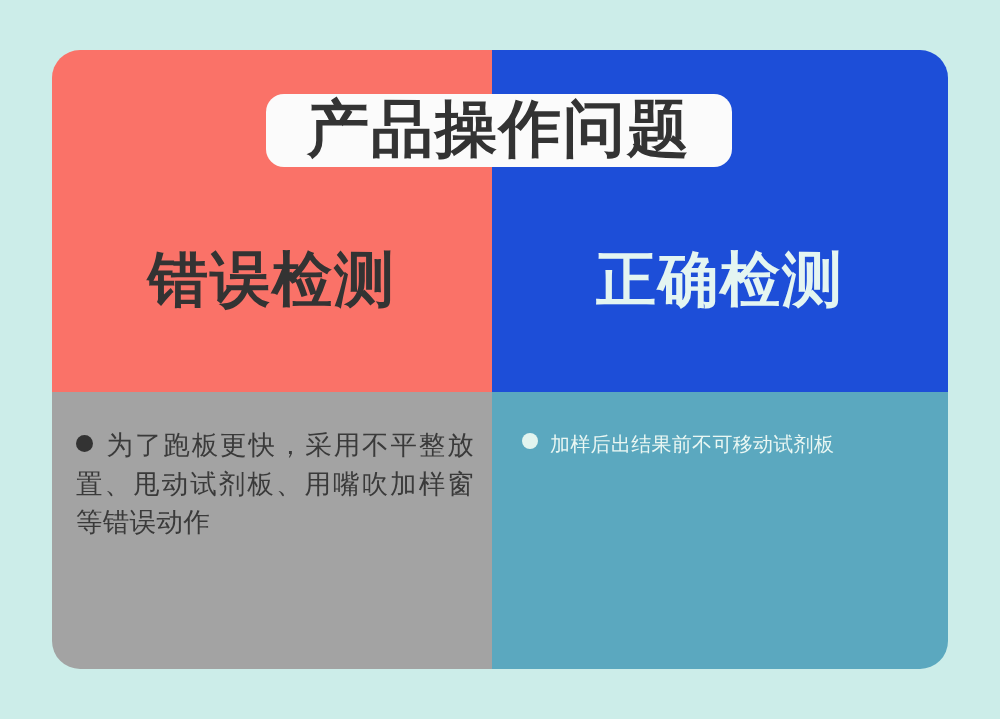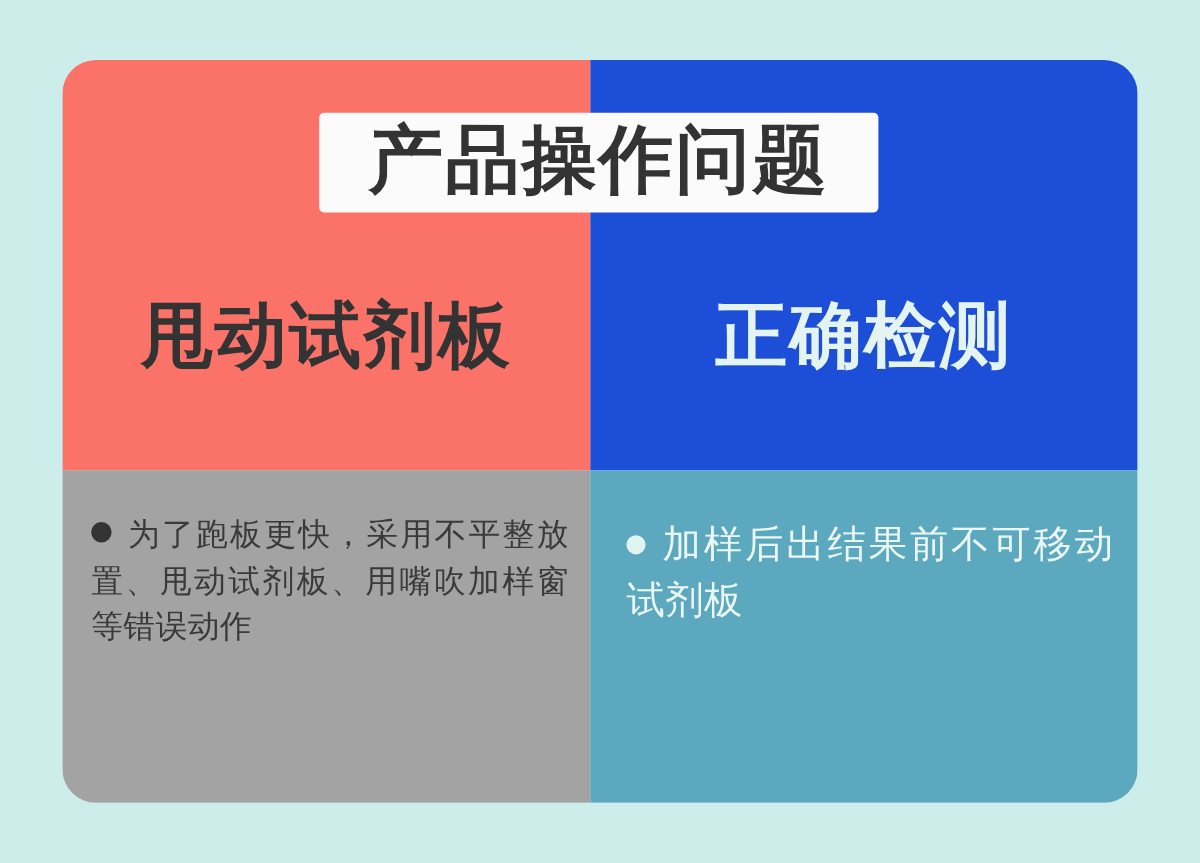--- a/index.html
+++ b/index.html
@@ -70,21 +70,21 @@
     line-height: 1.46;
     letter-spacing: 0.3px;
     text-align: justify;
   }
   .body-block.wrong   { color: #3a3a3a; }
   .body-block.correct {
     color: #eaf7f3;
     left: 30px;
     right: 20px;
     top: 38px;
-    font-size: 32px;
+    font-size: 20px;
   }
 
   .bullet-dot {
     display: inline-block;
     width: 17px;
     height: 17px;
     border-radius: 50%;
     vertical-align: 2px;
     margin-right: 12px;
   }
@@ -94,23 +94,23 @@
     width: 16px;
     height: 16px;
   }
 
   
   .title-pill {
     position: absolute;
     left: 266px;
     top: 94px;
     width: 466px;
-    height: 83px;
+    height: 73px;
     background: #fbfbfb;
-    border-radius: 4px;
+    border-radius: 18px;
     display: flex;
     align-items: center;
     justify-content: center;
     z-index: 5;
   }
   .title-pill-text {
     font-size: 62px;
     font-weight: 700;
     color: #333333;
     letter-spacing: 2px;
@@ -120,21 +120,21 @@
   }
 </style>
 </head>
 <body>
 
 <div class="stage">
 
   <div class="card">
 
     <div class="quad quad-head-left">
-      <div class="col-heading wrong">甩动试剂板</div>
+      <div class="col-heading wrong">错误检测</div>
     </div>
 
     <div class="quad quad-head-right">
       <div class="col-heading correct">正确检测</div>
     </div>
 
     <div class="quad quad-body-left">
       <div class="body-block wrong">
         <span class="bullet-dot wrong"></span><span>为了跑板更快，采用不平整放置、甩动试剂板、用嘴吹加样窗等错误动作</span>
       </div>

